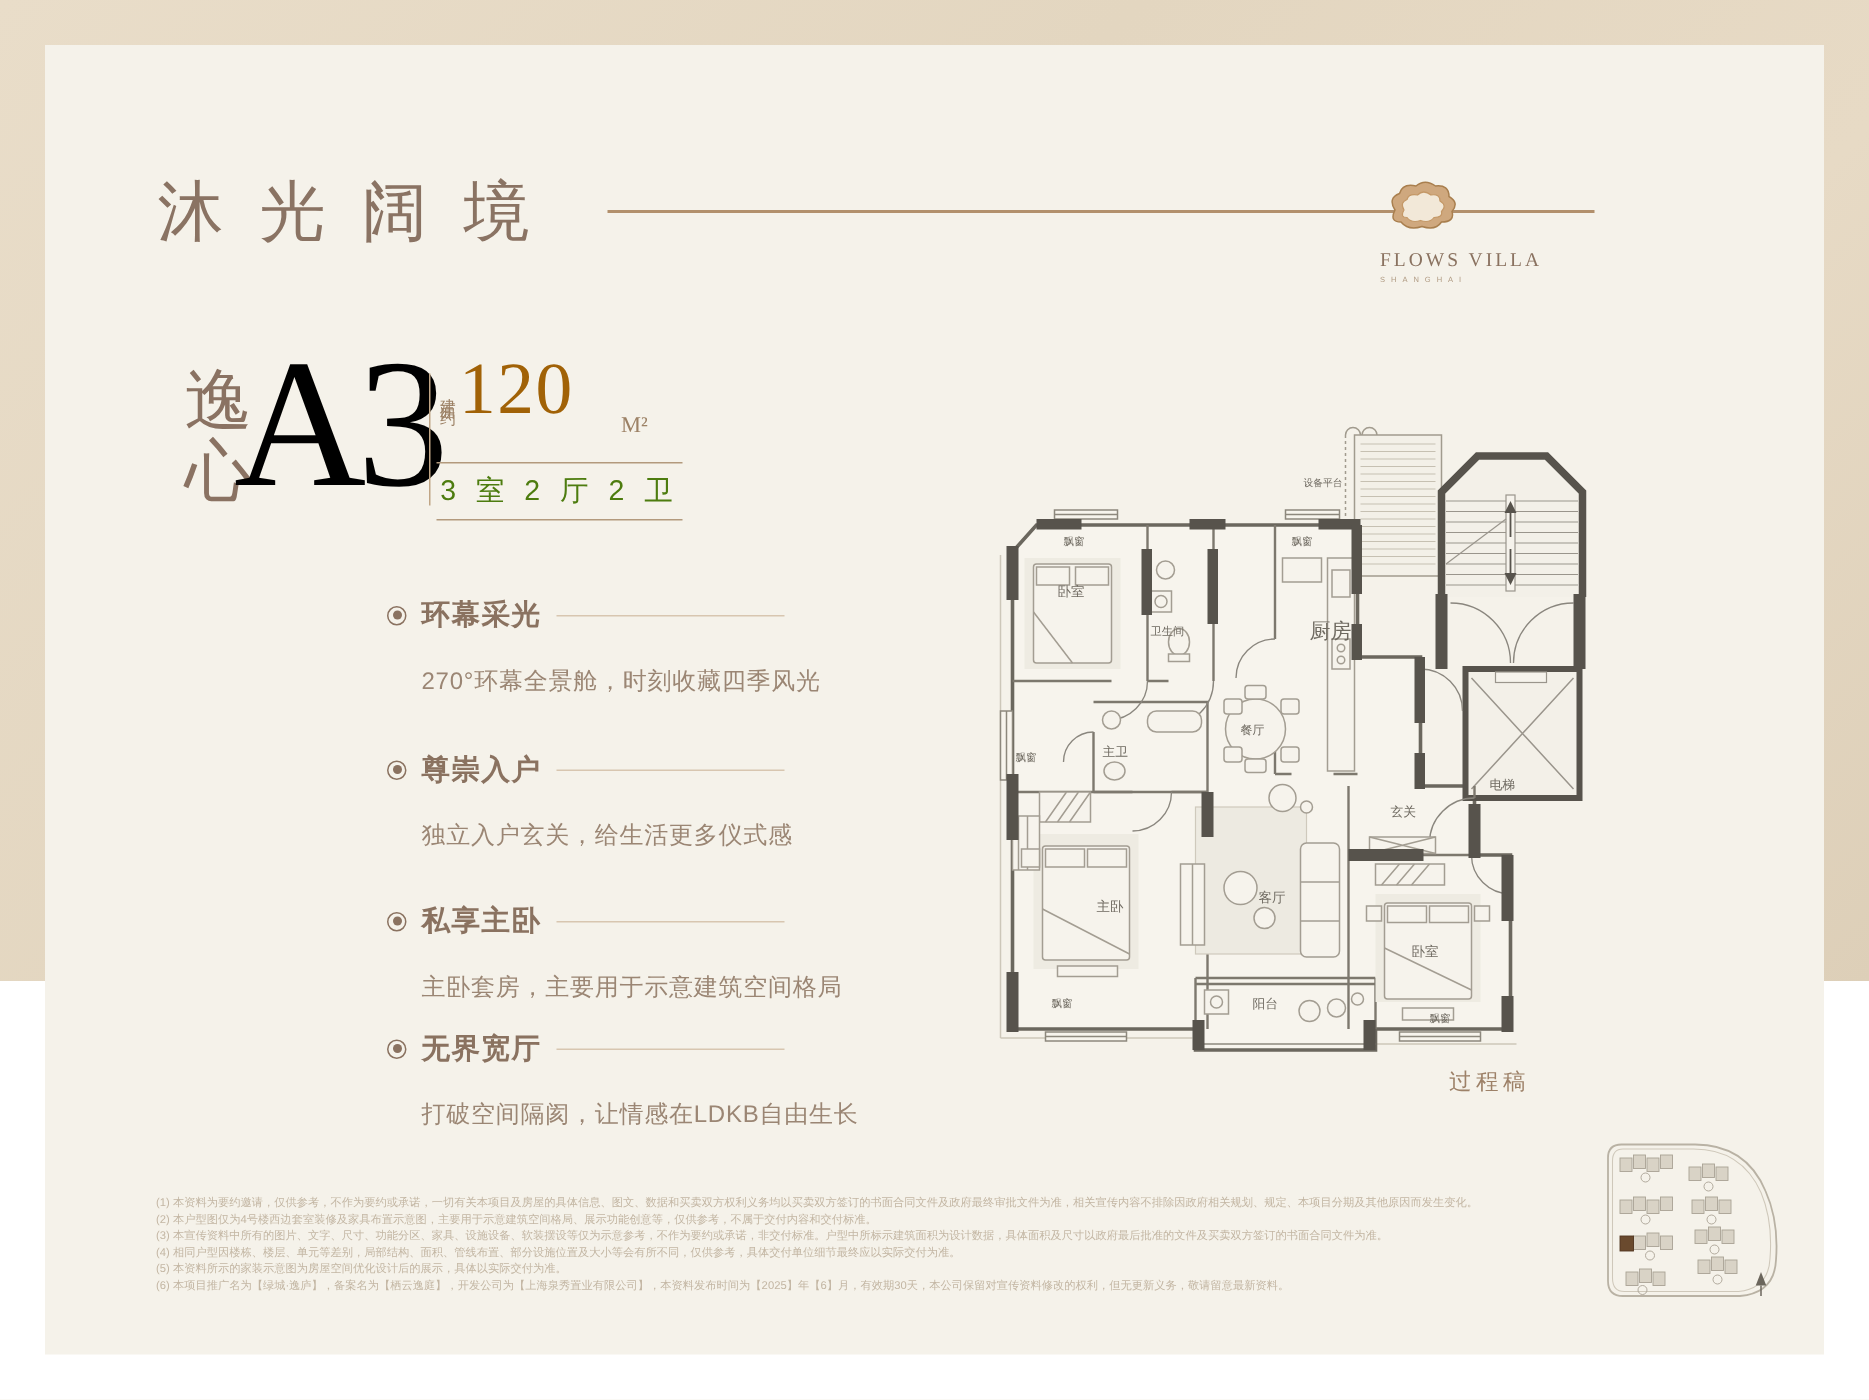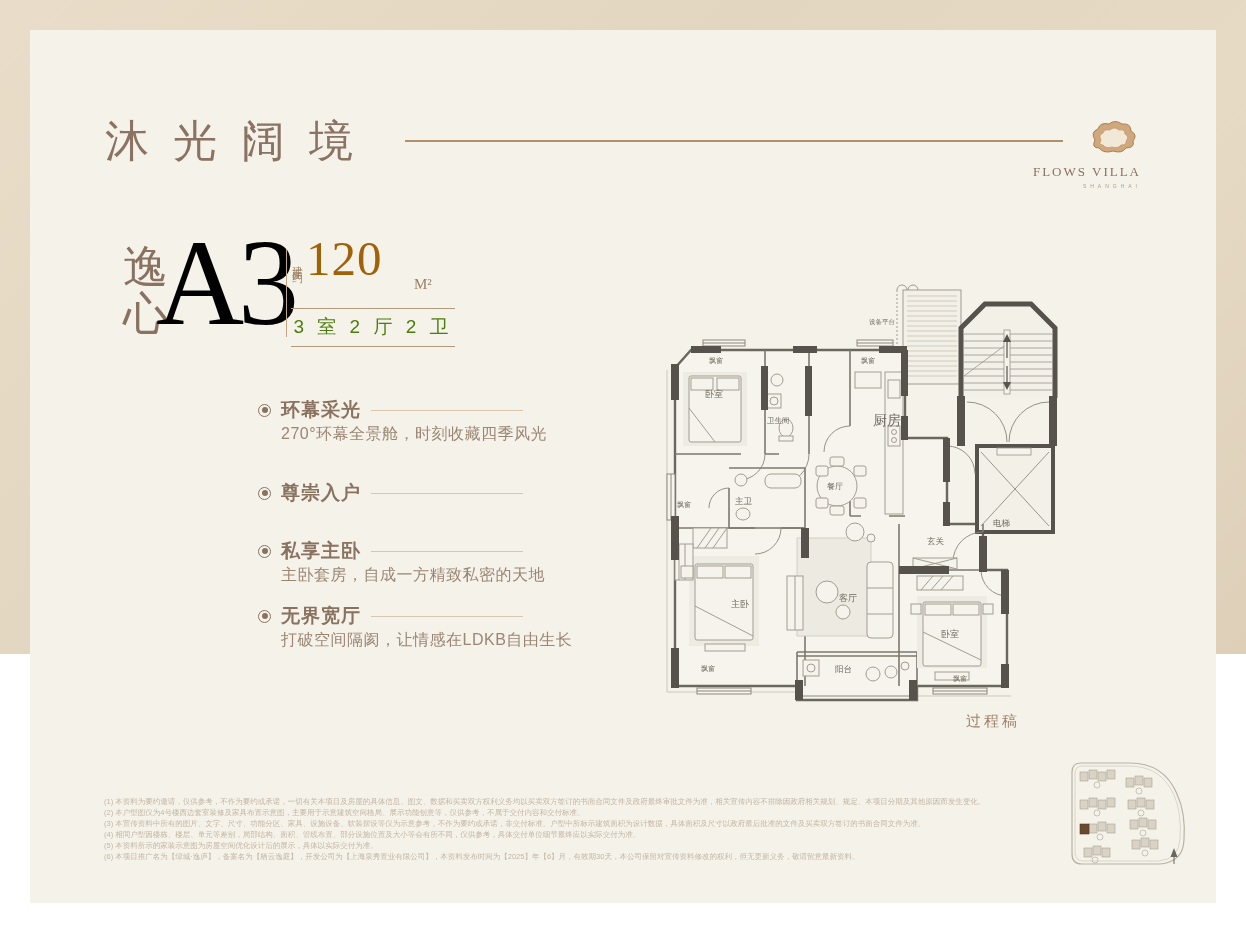--- a/index.html
+++ b/index.html
@@ -9,21 +9,21 @@
   .card{position:absolute;left:30px;top:30px;width:1186px;height:873px;background:#f5f2ea;}
 
   
   .wm{position:absolute;font-size:26px;color:rgba(176,141,104,0.10);transform:rotate(-18deg);
       letter-spacing:2px;pointer-events:none;white-space:nowrap;}
 
   
   .brand-title{position:absolute;left:75px;top:82px;font-family:"Liberation Serif","DejaVu Serif",serif;
     font-size:44px;color:#8a7363;letter-spacing:24px;font-weight:400;}
   .brand-rule{position:absolute;left:375px;top:110px;width:658px;height:2px;background:#b2906c;}
-  .logo-block{position:absolute;left:991px;top:78px;width:120px;text-align:right;}
+  .logo-block{position:absolute;left:890px;top:78px;width:120px;text-align:left;}
   .logo-name{font-family:"Liberation Serif","DejaVu Serif",serif;font-size:13px;color:#8a7260;
     letter-spacing:2px;margin-top:2px;}
   .logo-sub{font-size:5px;color:#b09a82;letter-spacing:4px;margin-top:3px;}
 
   
   .yixin{position:absolute;left:73px;top:214px;font-family:"Liberation Serif","DejaVu Serif",serif;
     font-size:45px;line-height:47px;color:#8a7262;}
   .code-a3{position:absolute;left:126px;top:192px;font-family:"Liberation Serif","DejaVu Serif",serif;
     font-size:122px;line-height:1;color:#000000;letter-spacing:-6px;}
   .vdiv{position:absolute;left:256px;top:219px;width:1px;height:88px;background:#c0a585;}
@@ -40,21 +40,21 @@
   
   .features{position:absolute;left:228px;top:368px;width:265px;}
   .feature{margin:0;}
   .feature.m1{margin-top:36px;} .feature.m2{margin-top:34px;} .feature.m3{margin-top:18px;}
   .f-head{display:flex;align-items:center;gap:10px;height:24px;text-align:center;}
   .bullet{width:11px;height:11px;border:1.5px solid #8a7260;border-radius:50%;position:relative;flex:0 0 auto;}
   .bullet::after{content:"";position:absolute;left:2.5px;top:2.5px;width:6px;height:6px;
     background:#8a7260;border-radius:50%;}
   .f-title{font-size:19px;font-weight:bold;color:#8a7260;letter-spacing:1px;white-space:nowrap;}
   .f-line{flex:1;height:1px;background:#d8c6b0;}
-  .f-desc{margin:2px 0 0 23px;font-size:16px;color:#9b8674;letter-spacing:0.5px;white-space:nowrap;}
+  .f-desc{margin:22px 0 0 23px;font-size:16px;color:#9b8674;letter-spacing:0.5px;white-space:nowrap;}
 
   
   .plan{position:absolute;left:615px;top:246px;width:432px;height:450px;}
   .plan svg{position:absolute;left:0;top:0;}
   .rl{position:absolute;color:#6f6a61;white-space:nowrap;transform:translate(-2px,0);}
   .draft-label{position:absolute;left:936px;top:682px;font-size:15px;letter-spacing:3px;color:#9d8168;}
 
   
   .disclaimers{position:absolute;left:74px;top:766px;width:800px;}
   .disclaimers p{margin:0;font-size:7.5px;line-height:11px;color:#c3b6a3;white-space:nowrap;}
@@ -101,28 +101,29 @@
           <span class="f-line"></span>
           </div>
         <div class="f-desc">270°环幕全景舱，时刻收藏四季风光</div>
       </div>
       <div class="feature m1">
         <div class="f-head">
             <span class="bullet"></span>
           <span class="f-title">尊崇入户</span>
           <span class="f-line"></span>
           </div>
+        <div class="f-desc">独立入户玄关，给生活更多仪式感</div>
       </div>
       <div class="feature m2">
         <div class="f-head">
             <span class="bullet"></span>
           <span class="f-title">私享主卧</span>
           <span class="f-line"></span>
           </div>
-        <div class="f-desc">主卧套房，自成一方精致私密的天地</div>
+        <div class="f-desc">主卧套房，主要用于示意建筑空间格局</div>
       </div>
       <div class="feature m3">
         <div class="f-head">
             <span class="bullet"></span>
           <span class="f-title">无界宽厅</span>
           <span class="f-line"></span>
           </div>
         <div class="f-desc">打破空间隔阂，让情感在LDKB自由生长</div>
       </div>
     </div>

